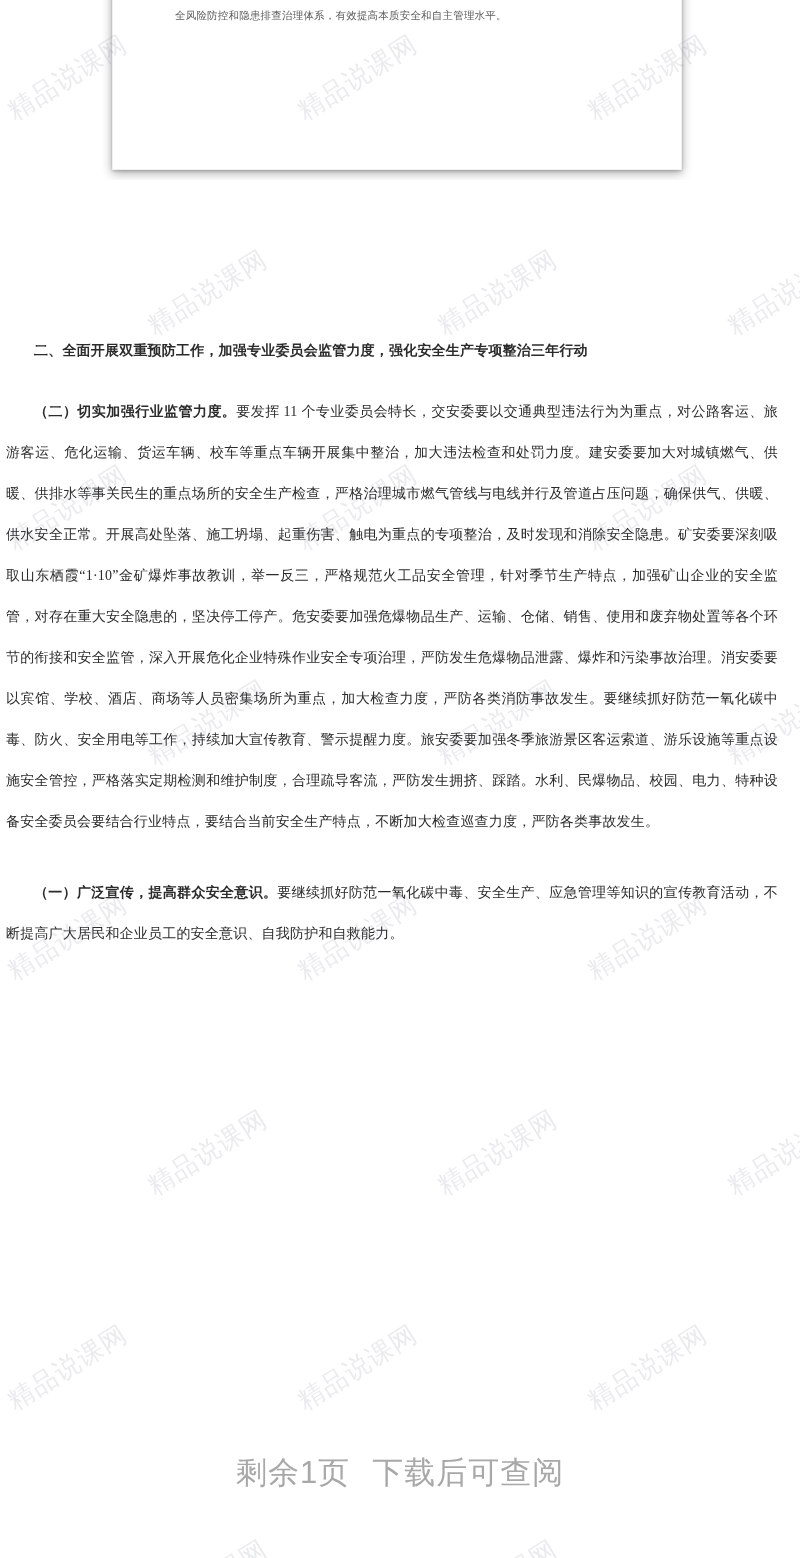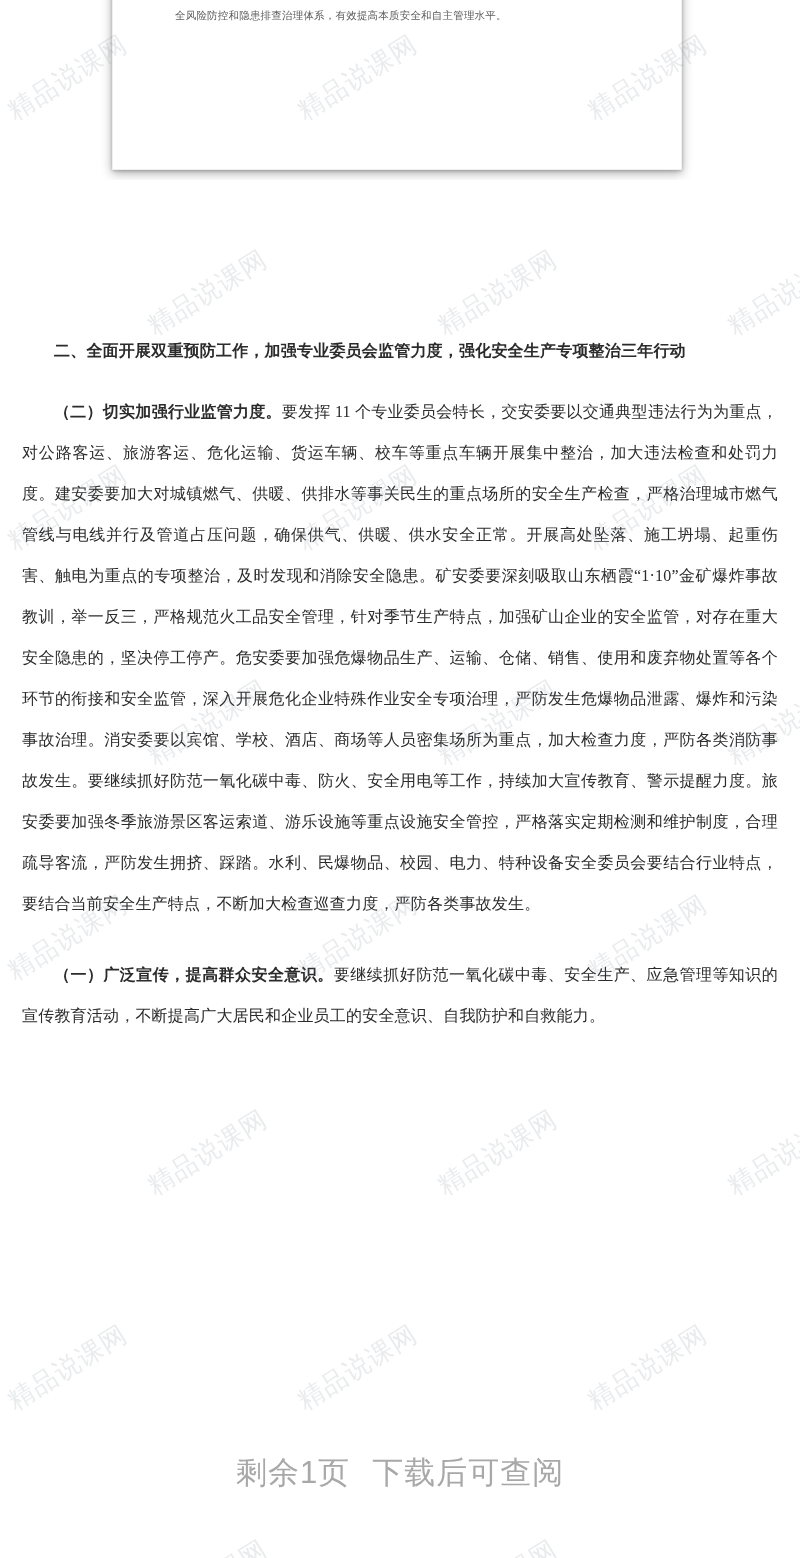--- a/index.html
+++ b/index.html
@@ -72,22 +72,22 @@
   
   .doc {
     position: absolute;
     left: 0;
     top: 330px;
     width: 800px;
     z-index: 2;
   }
   .doc p {
     margin: 0;
-    padding: 0 22px 0 22px;
-    font-size: 16px;
+    padding: 0 22px 0 6px;
+    font-size: 14px;
     line-height: 41px;
     color: #2b2b2b;
     text-align: justify;
     text-justify: inter-ideograph;
     letter-spacing: 0.2px;
   }
   .doc p.heading {
     font-weight: bold;
     text-indent: 2em;
   }

